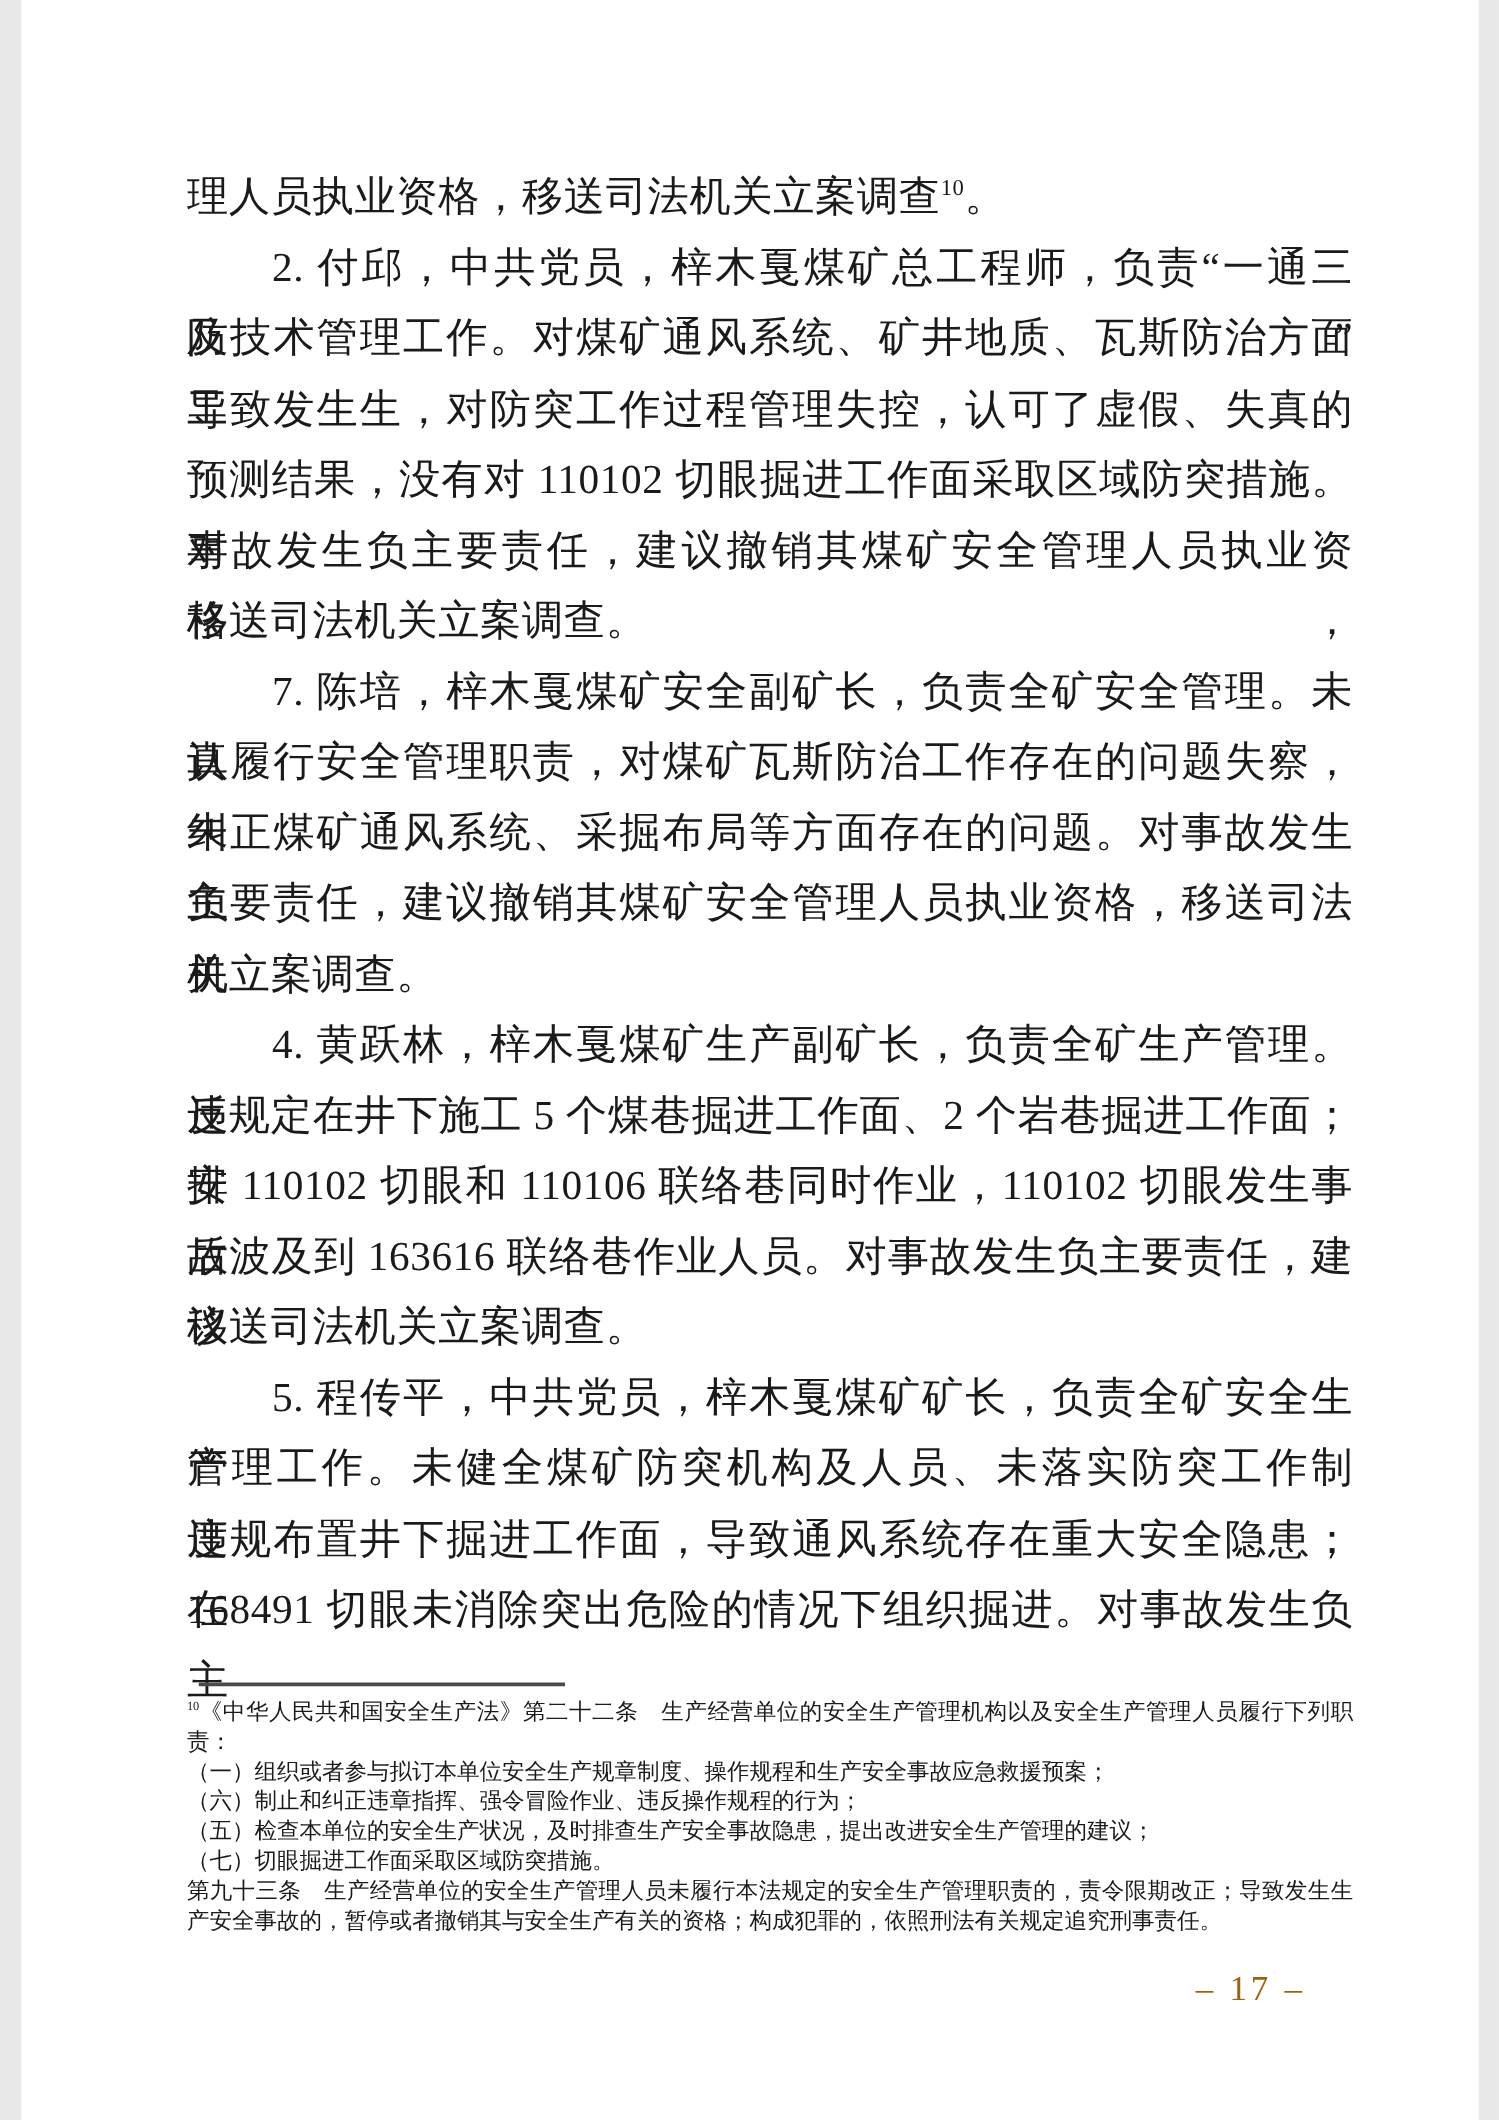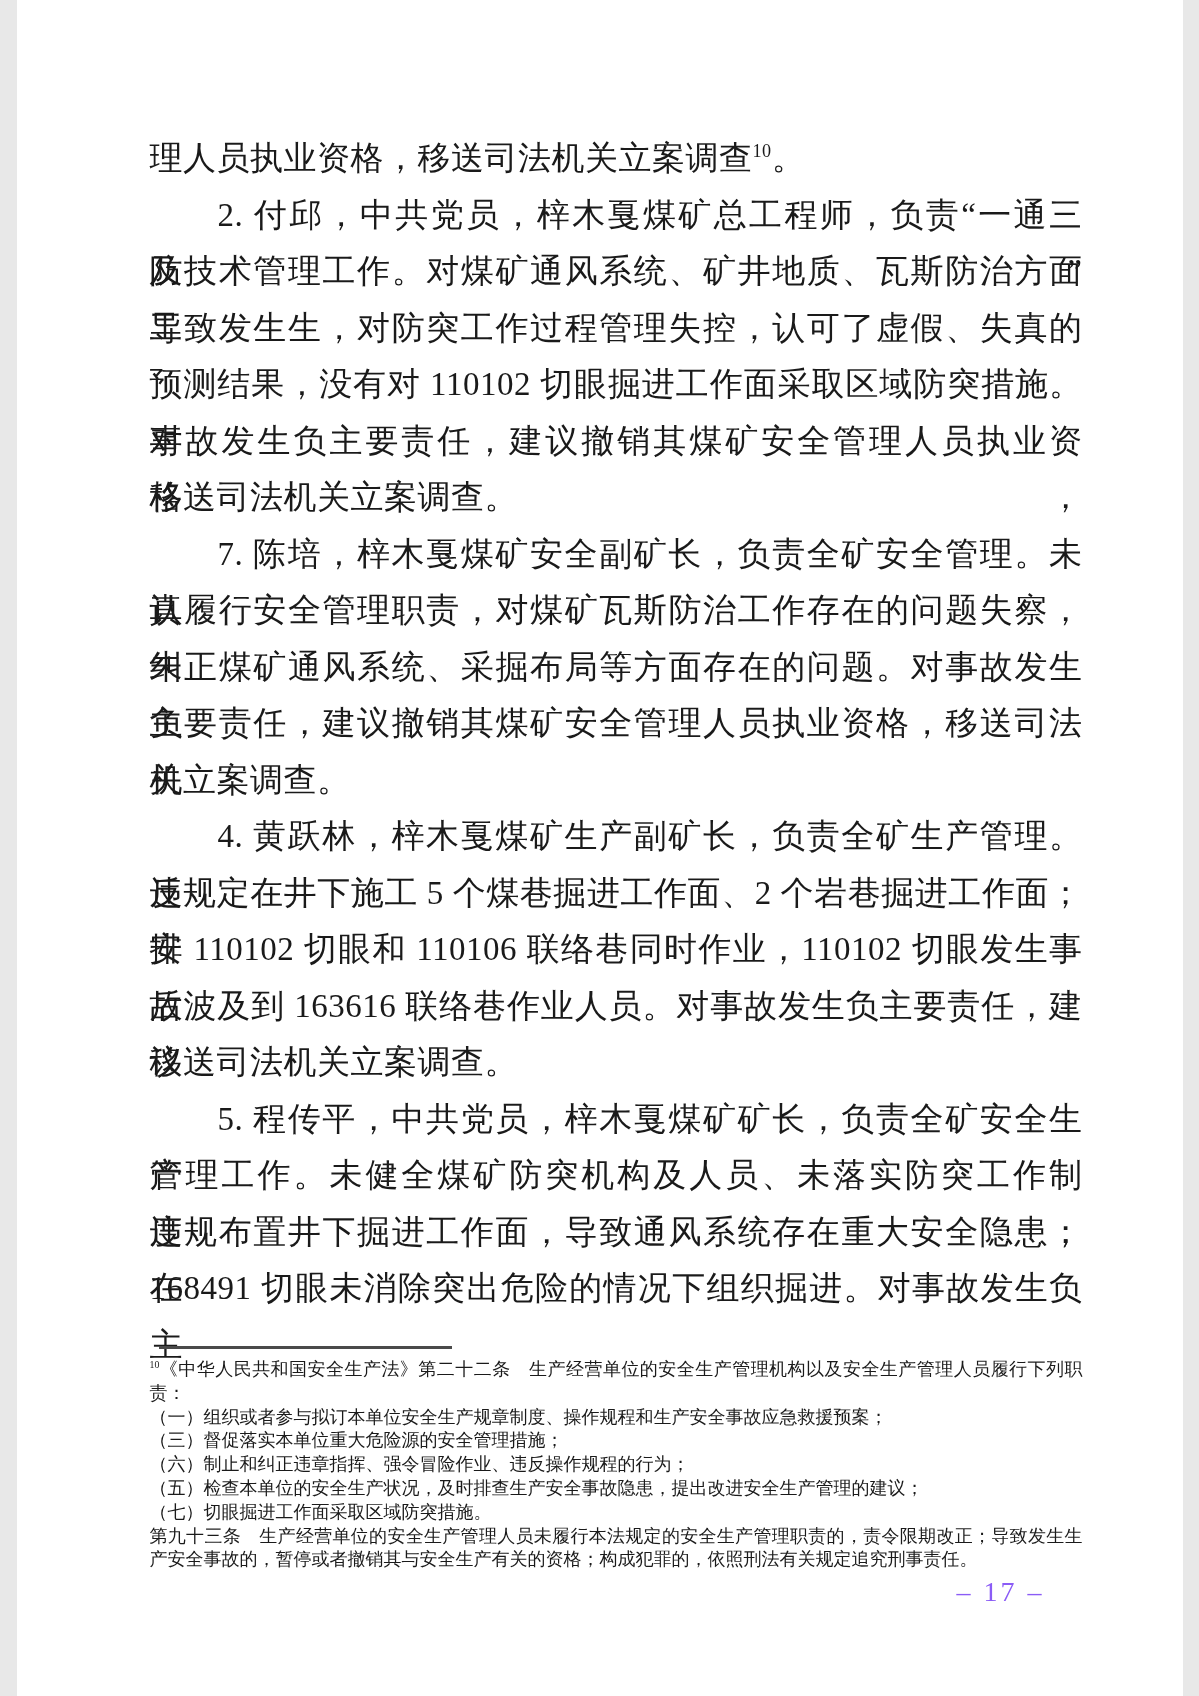--- a/index.html
+++ b/index.html
@@ -61,21 +61,21 @@
   .fline.full {
     text-align: justify;
     text-align-last: justify;
   }
   .page-num {
     position: absolute;
     top: 1576px;
     right: 138px;
     font-size: 28px;
     letter-spacing: 3px;
-    color: #8b5cf6;
+    color: #a16207;
   }
 </style>
 </head>
 <body>
 
 <div class="page">
 
   <div class="body-block">
     <div class="bline short"><span>理人员执业资格，移送司法机关立案调查</span><sup>10</sup><span>。</span></div>
     <div class="bline indent">2. 付邱，中共党员，梓木戛煤矿总工程师，负责“一通三防”</div>
@@ -99,21 +99,20 @@
     <div class="bline">违规布置井下掘进工作面，导致通风系统存在重大安全隐患，在</div>
     <div class="bline">168491 切眼未消除突出危险的情况下组织掘进。对事故发生负主</div>
   </div>
 
   <div class="fn-sep"></div>
 
   <div class="footnote-block">
     <div class="fline full"><sup>10</sup><span>《中华人民共和国安全生产法》第二十二条　生产经营单位的安全生产管理机构以及安全生产管理人员履行下列职</span></div>
     <div class="fline">责：</div>
     <div class="fline">（一）组织或者参与拟订本单位安全生产规章制度、操作规程和生产安全事故应急救援预案；</div>
-    <div class="fline">（三）督促落实本单位重大危险源的安全管理措施；</div>
     <div class="fline">（六）制止和纠正违章指挥、强令冒险作业、违反操作规程的行为；</div>
     <div class="fline">（五）检查本单位的安全生产状况，及时排查生产安全事故隐患，提出改进安全生产管理的建议；</div>
     <div class="fline">（七）切眼掘进工作面采取区域防突措施。</div>
     <div class="fline full">第九十三条　生产经营单位的安全生产管理人员未履行本法规定的安全生产管理职责的，责令限期改正；导致发生生</div>
     <div class="fline">产安全事故的，暂停或者撤销其与安全生产有关的资格；构成犯罪的，依照刑法有关规定追究刑事责任。</div>
   </div>
 
   <div class="page-num">– 17 –</div>
 
 </div>

